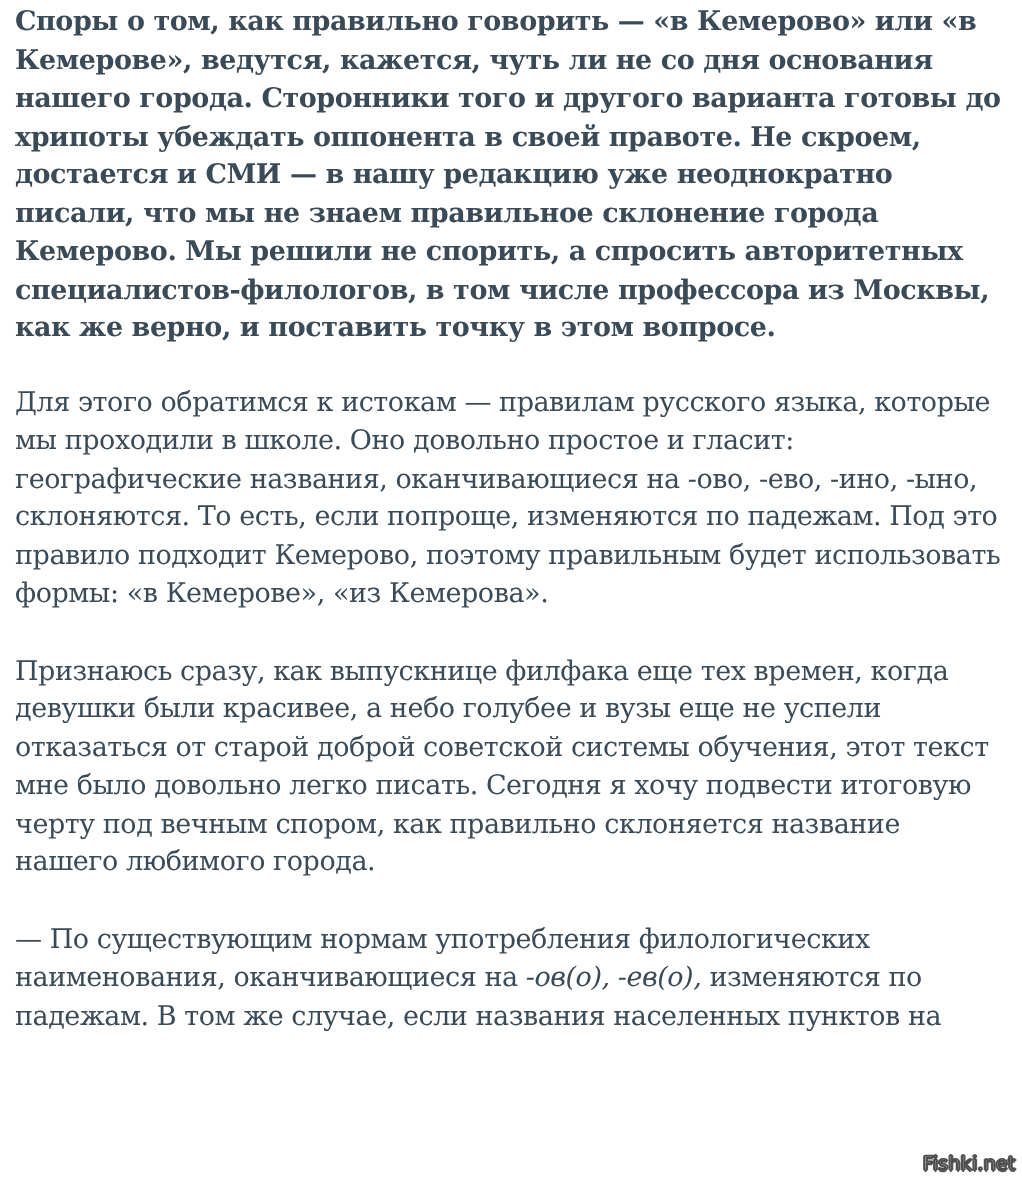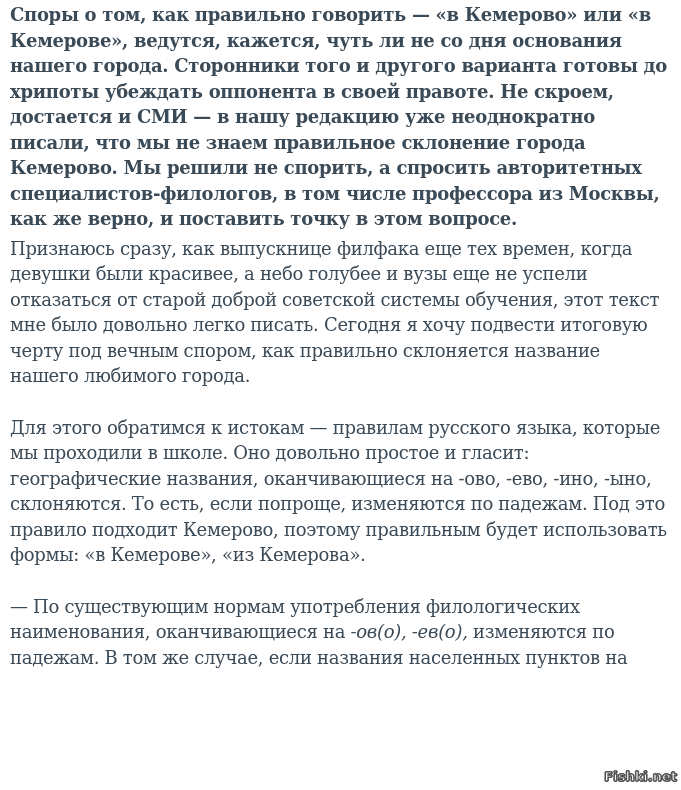--- a/index.html
+++ b/index.html
@@ -19,56 +19,56 @@
     font-size: 18px;
     line-height: 25.5px;
     letter-spacing: -0.3px;
     color: #3b4a57;
   }
   .article p {
     margin: 0 0 26px 0;
   }
   .article p.lead {
     font-weight: bold;
-    margin-bottom: 4px;
+    margin-bottom: 24px;
   }
   .article a.inline-link {
     color: #2e9fe4;
     text-decoration: none;
     cursor: pointer;
   }
   .article em {
     font-style: italic;
   }
   .watermark {
     position: absolute;
     right: 4px;
     bottom: 6px;
     font-family: "DejaVu Sans", "Liberation Sans", sans-serif;
     font-size: 13px;
-    font-weight: bold;
+    font-weight: normal;
     color: #f2f2f2;
     -webkit-text-stroke: 1px #4d4d4d;
     text-shadow:
       1px 0 0 #5a5a5a,
       -1px 0 0 #5a5a5a,
       0 1px 0 #5a5a5a,
       0 -1px 0 #5a5a5a;
     letter-spacing: 0;
   }
 </style>
 </head>
 <body>
 
 <main class="article">
 
   <p class="lead"><span>Споры о том, как правильно говорить — «в Кемерово» или «в Кемерове», ведутся, кажется, чуть ли не со дня основания нашего города. Сторонники того и другого варианта готовы до хрипоты убеждать оппонента в своей правоте. Не скроем, достается и СМИ — в нашу редакцию уже неоднократно писали, что мы не знаем правильное склонение города Кемерово. Мы решили не спорить, а спросить авторитетных специалистов-филологов, в том числе профессора из Москвы, как же верно, и поставить точку в этом вопросе.</span></p>
 
+  <p><span>Для этого обратимся к истокам — правилам русского языка, которые мы проходили в школе. Оно довольно простое и гласит: географические названия, оканчивающиеся на -ово, -ево, -ино, -ыно, склоняются. То есть, если попроще, изменяются по падежам. Под это правило подходит Кемерово, поэтому правильным будет использовать формы: «в Кемерове», «из Кемерова».</span></p>
+
   <p><span>Признаюсь сразу, как выпускнице филфака еще тех времен, когда девушки были красивее, а небо голубее и вузы еще не успели отказаться от старой доброй советской системы обучения, этот текст мне было довольно легко писать. Сегодня я хочу подвести итоговую черту под вечным спором, как правильно склоняется название нашего любимого города.</span></p>
-
-  <p><span>Для этого обратимся к истокам — правилам русского языка, которые мы проходили в школе. Оно довольно простое и гласит: географические названия, оканчивающиеся на -ово, -ево, -ино, -ыно, склоняются. То есть, если попроще, изменяются по падежам. Под это правило подходит Кемерово, поэтому правильным будет использовать формы: «в Кемерове», «из Кемерова».</span></p>
 
 
   <p><span>— По существующим нормам употребления филологических наименования, оканчивающиеся на </span><em>-ов(о), -ев(о),</em><span> изменяются по падежам. В том же случае, если названия населенных пунктов на </span></p>
 
 </main>
 
 <div class="watermark">Fishki.net</div>
 
 </body></html>

